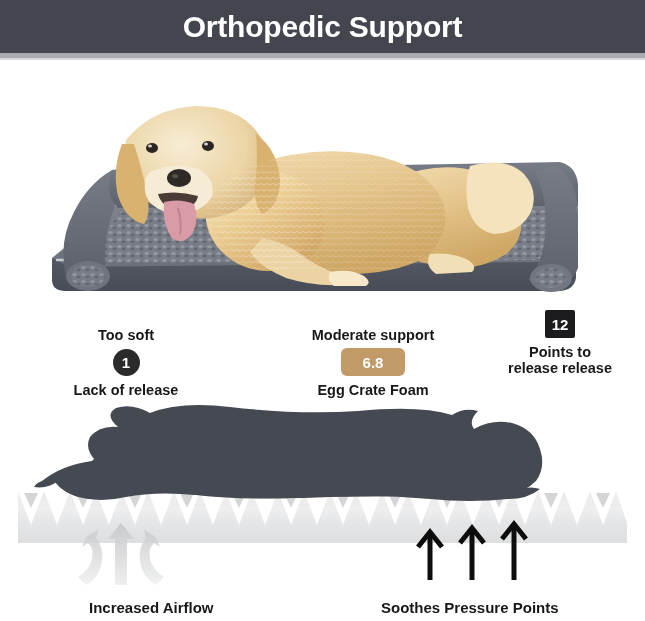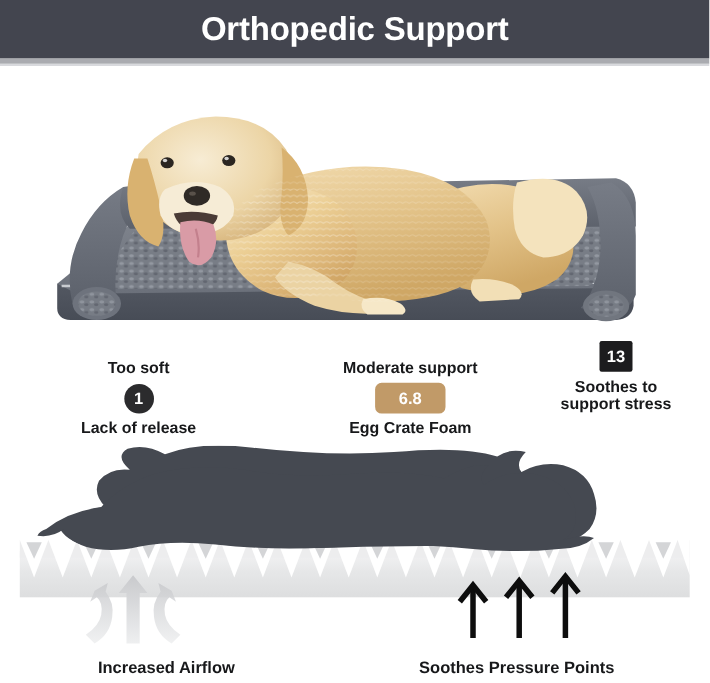--- a/index.html
+++ b/index.html
@@ -215,25 +215,25 @@
     <div class="scale-stop stop-moderate">
       <div class="stop-top">Moderate support</div>
       <div class="badge-row">
         <div class="badge-round">6.8</div>
       </div>
       <div class="stop-bottom">Egg Crate Foam</div>
     </div>
 
     <div class="scale-stop stop-hard">
       <div class="badge-row">
-        <div class="badge-square">13</div>
+        <div class="badge-square">12</div>
       </div>
       <div class="stop-bottom">
-        <span>Soothes to</span><br>
-        <span>support stress</span>
+        <span>Points to</span><br>
+        <span>release release</span>
       </div>
     </div>
   </div>
 
   <div class="foam">
     <svg viewBox="0 0 645 185" xmlns="http://www.w3.org/2000/svg">
       <defs>
         <linearGradient id="foamG" x1="0" y1="0" x2="0" y2="1">
           <stop offset="0" stop-color="#f3f3f4"></stop>
           <stop offset="0.45" stop-color="#e6e7e8"></stop>

